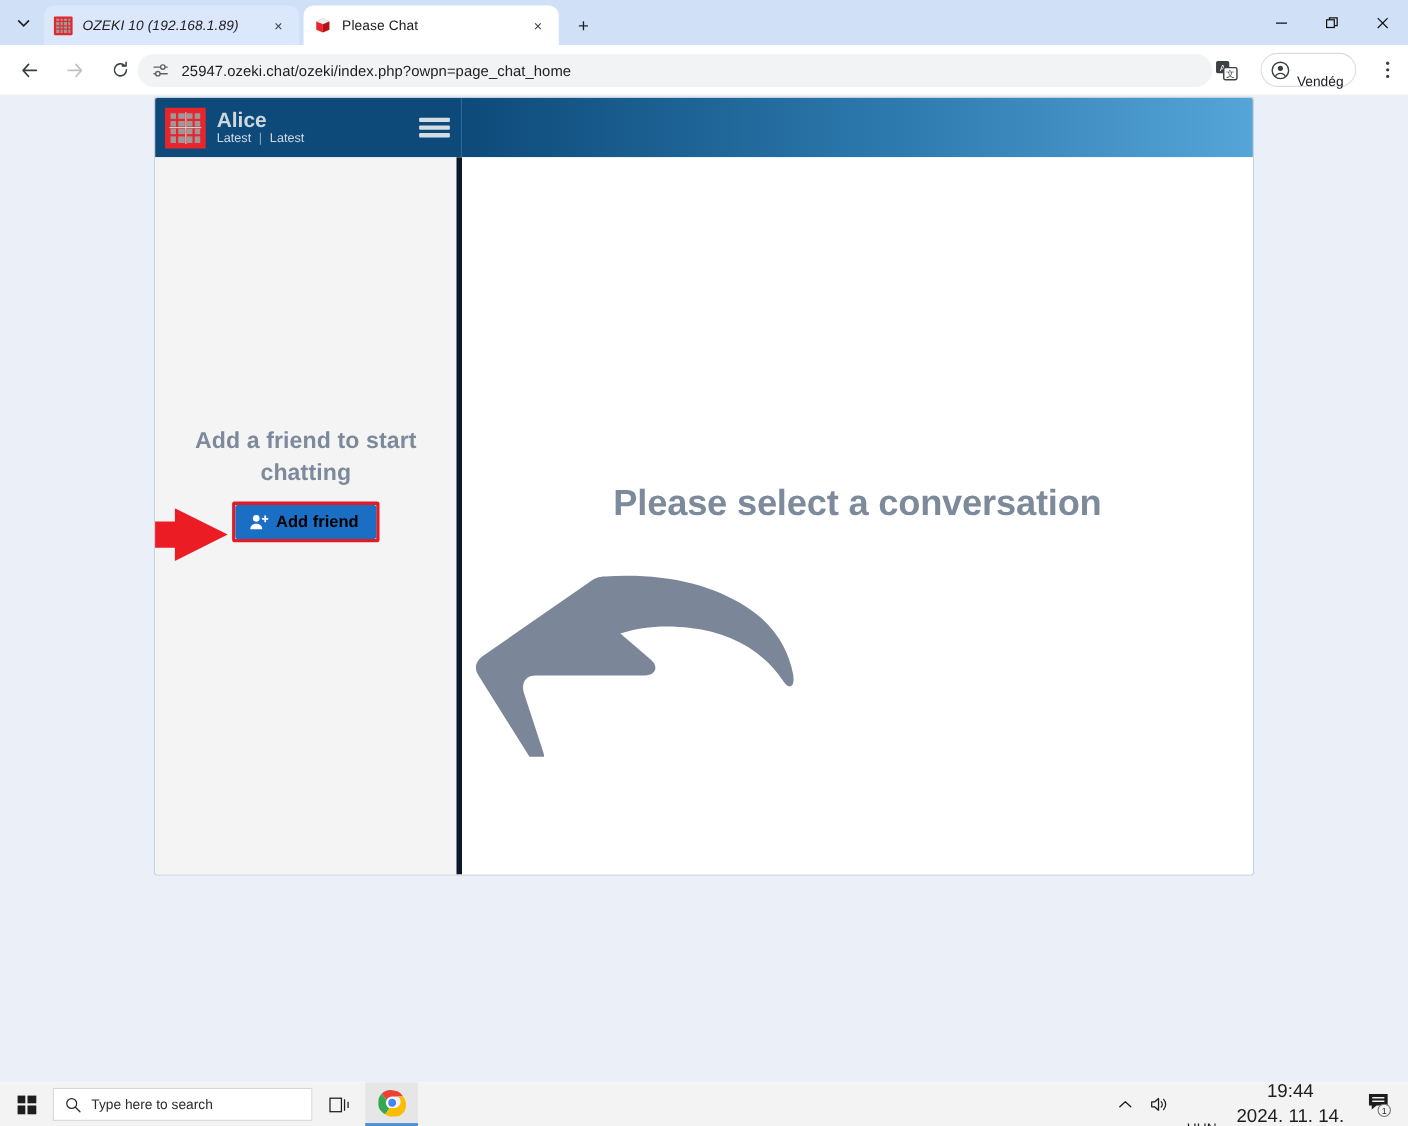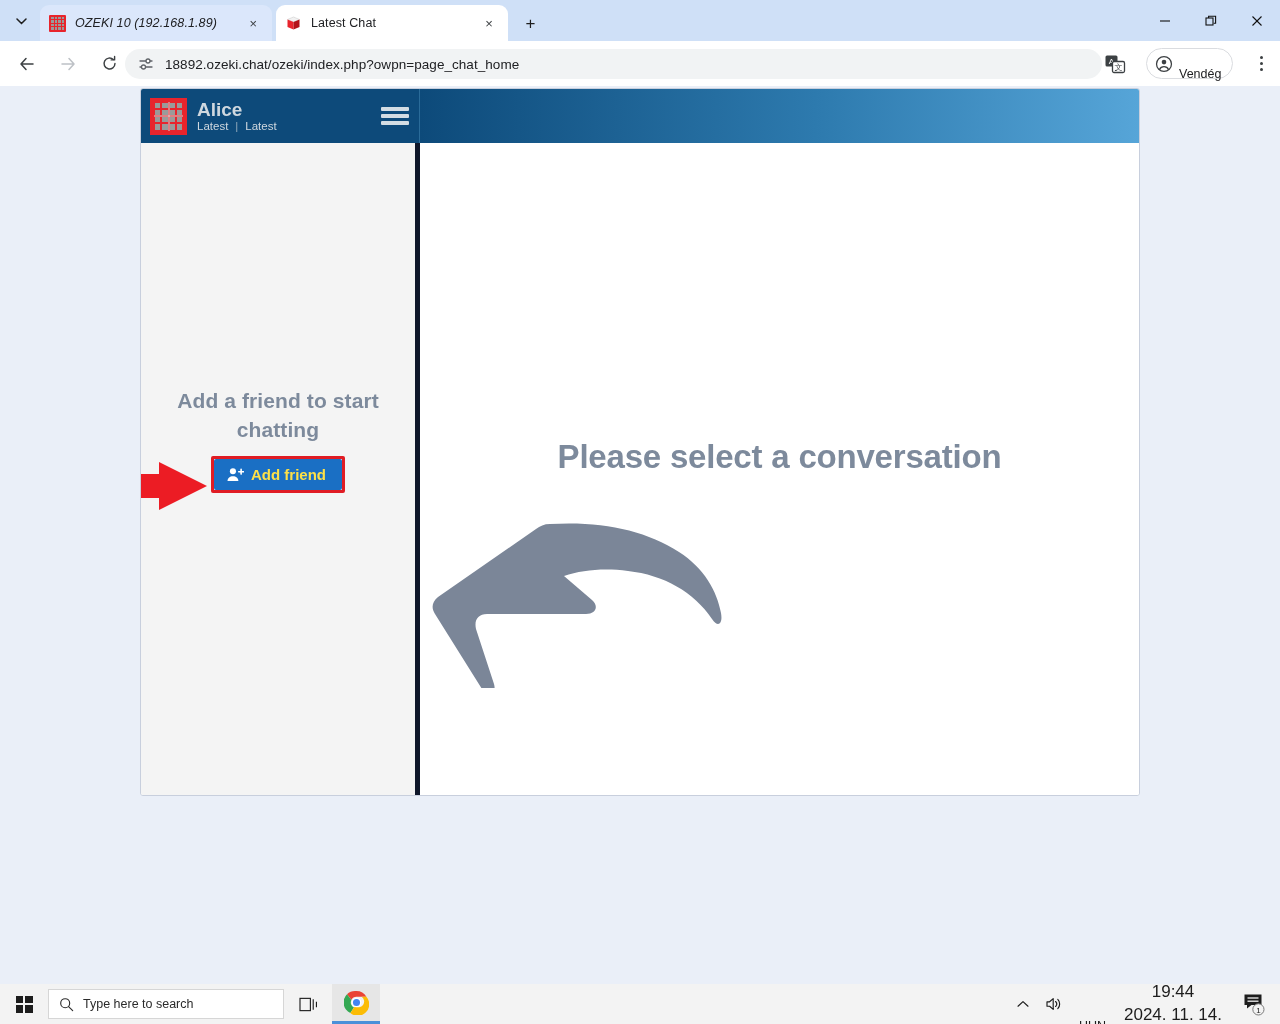--- a/index.html
+++ b/index.html
@@ -140,21 +140,21 @@
   .sidebar-inner { width:100%; padding:0 14px; margin-top:-58px; text-align:center; }
   .empty-title {
     font-size:21px; font-weight:bold; color:#7d8a9c; line-height:1.35; letter-spacing:.1px;
   }
   .add-friend-wrap {
     margin-top:12px; display:inline-block; position:relative;
     border:3px solid #e01c24; border-radius:2px;
   }
   .add-friend-btn {
     display:flex; align-items:center; gap:7px;
-    background:#1a6fc4; color:#fde047; border:none;
+    background:#1a6fc4; color:#000000; border:none;
     padding:7px 16px 7px 13px; font-size:15px; font-weight:bold;
     font-family:"Liberation Sans", sans-serif; border-radius:2px; cursor:pointer;
   }
   .arrow-annotation {
     position:absolute; left:-133px; top:3px; width:126px; height:48px;
   }
   .main-pane {
     flex:1 1 auto; background:#ffffff; position:relative; overflow:hidden;
   }
   .main-empty {
@@ -229,21 +229,21 @@
     </div>
 
     <div class="tab active">
       <span class="tab-favicon fav-cube">
         <svg width="17" height="17" viewBox="0 0 17 17">
           <polygon points="2.5,4.5 8.5,2 14.5,4.5 8.5,7" fill="#f2f2f2" stroke="#cfcfcf" stroke-width=".6"></polygon>
           <polygon points="2.5,4.5 8.5,7 8.5,14.5 2.5,12" fill="#e8242c"></polygon>
           <polygon points="14.5,4.5 8.5,7 8.5,14.5 14.5,12" fill="#b31219"></polygon>
         </svg>
       </span>
-      <span class="tab-title">Latest Chat</span>
+      <span class="tab-title">Please Chat</span>
       <span class="tab-close">×</span>
     </div>
 
     <div class="newtab">+</div>
 
     <div class="wincontrols">
       <div class="wc">
         <svg width="12" height="12" viewBox="0 0 12 12">
           <line x1="1" y1="6" x2="11" y2="6" stroke="#111" stroke-width="1.1"></line>
         </svg>
@@ -284,21 +284,21 @@
 
   <div class="omnibox">
     <span class="omni-icon">
       <svg width="18" height="18" viewBox="0 0 18 18">
         <line x1="3" y1="6" x2="15" y2="6" stroke="#5f6368" stroke-width="1.3" stroke-linecap="round"></line>
         <line x1="3" y1="12" x2="15" y2="12" stroke="#5f6368" stroke-width="1.3" stroke-linecap="round"></line>
         <circle cx="11" cy="6" r="2" fill="#fff" stroke="#5f6368" stroke-width="1.3"></circle>
         <circle cx="6.5" cy="12" r="2" fill="#fff" stroke="#5f6368" stroke-width="1.3"></circle>
       </svg>
     </span>
-    <span class="omni-url">18892.ozeki.chat/ozeki/index.php?owpn=page_chat_home</span>
+    <span class="omni-url">25947.ozeki.chat/ozeki/index.php?owpn=page_chat_home</span>
   </div>
 
   <div class="translate-icon">
     <svg width="22" height="22" viewBox="0 0 22 22">
       <rect x="1.5" y="2.5" width="12" height="11" rx="1.5" fill="#3c4043"></rect>
       <text x="7.5" y="11.2" font-size="8" fill="#fff" text-anchor="middle" font-family="Liberation Sans, sans-serif">A</text>
       <rect x="8.5" y="8.5" width="12" height="11" rx="1.5" fill="#fff" stroke="#3c4043" stroke-width="1.3"></rect>
       <text x="14.5" y="17.2" font-size="8" fill="#3c4043" text-anchor="middle" font-family="Liberation Sans, sans-serif">文</text>
     </svg>
   </div>

